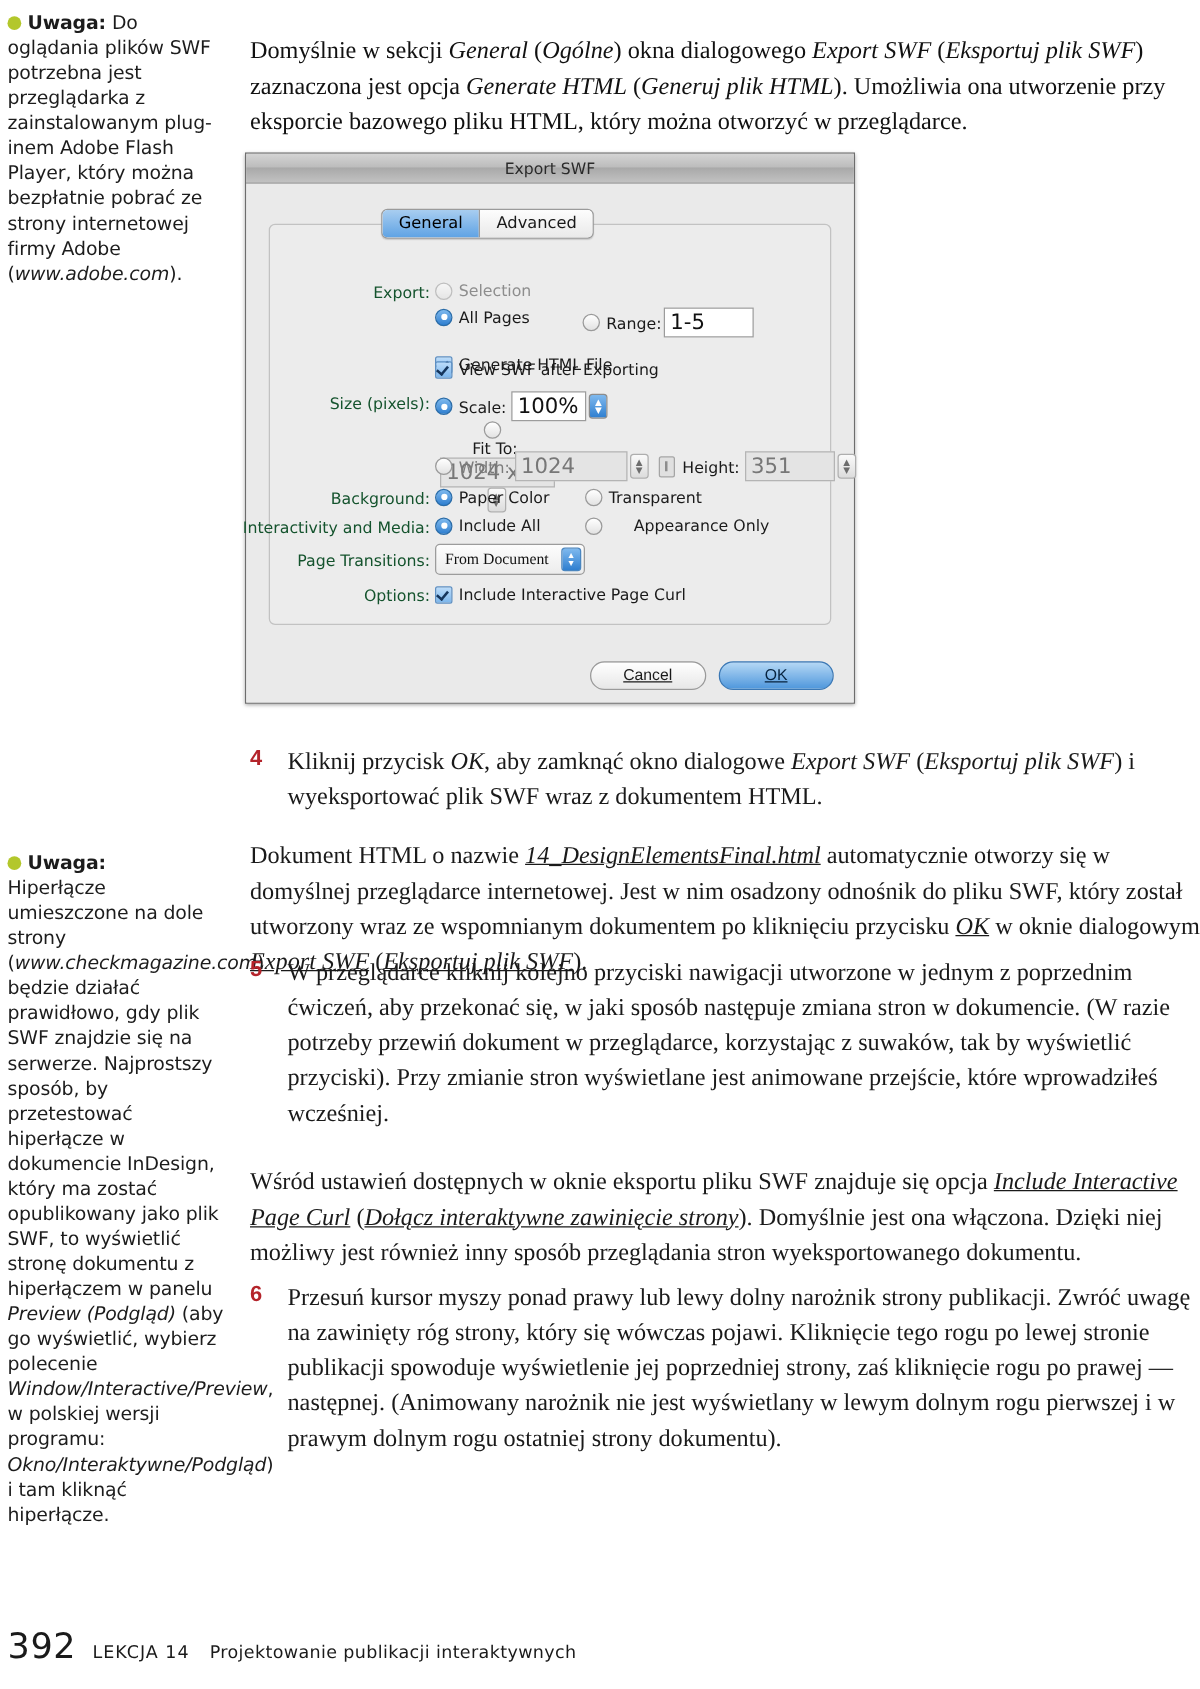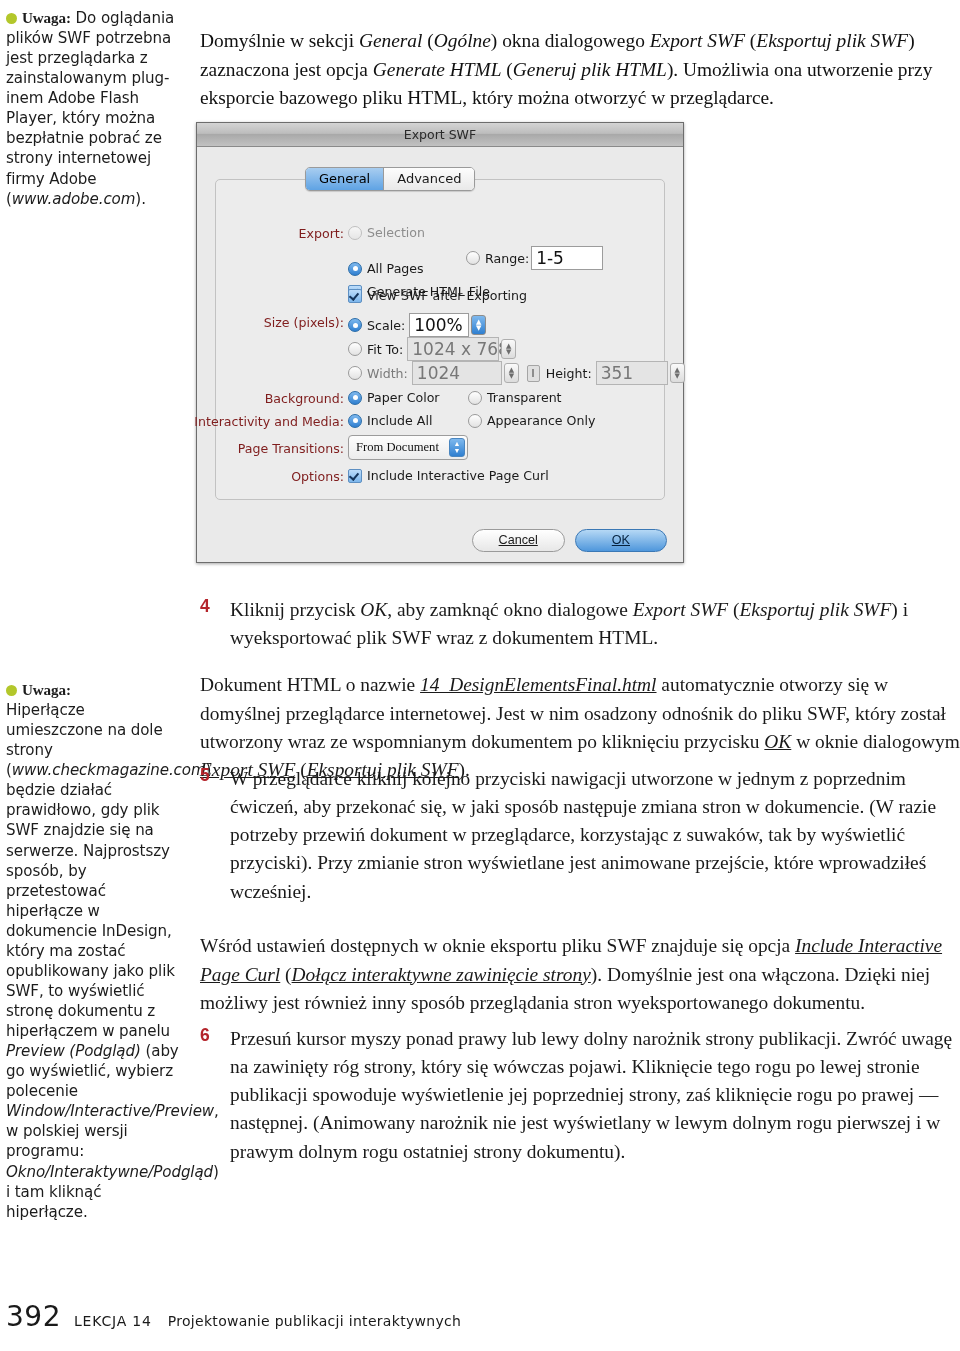--- a/index.html
+++ b/index.html
@@ -31,21 +31,20 @@
     display: inline-block;
     width: 11px;
     height: 11px;
     border-radius: 50%;
     background: #b3c72b;
     vertical-align: -1px;
     margin-right: 5px;
   }
   .sidenote .lbl {
     font-weight: bold;
-    font-family: Liberation Serif, serif;
   }
   .sidenote i { font-style: italic; }
 
   #sidenote-1 { top: 8px; }
   #sidenote-2 { top: 680px; }
 
   
   .main {
     position: absolute;
     left: 200px;
@@ -142,21 +141,21 @@
     display: flex;
     align-items: center;
     font-size: 12.6px;
     color: #1a1a1a;
     white-space: nowrap;
   }
   .rlabel {
     position: absolute;
     text-align: right;
     font-size: 12.6px;
-    color: #7f1d1d;
+    color: #14532d;
     white-space: nowrap;
   }
 
   .radio {
     display: inline-block;
     width: 12px; height: 12px;
     border-radius: 50%;
     border: 1px solid #9a9a9a;
     background: linear-gradient(to bottom,#ffffff,#e2e2e2);
     margin-right: 5px;
@@ -408,21 +407,21 @@
     </div>
 
     <div class="panel">
 
       <div class="rlabel" style="left:0; top:46px; width:128px;">Export:</div>
       <div class="row" style="left:132px; top:45px;">
         <span class="radio dim"></span>
         <span style="color:#8d8d8d">Selection</span>
       </div>
 
-      <div class="row" style="left:132px; top:81px;">
+      <div class="row" style="left:132px; top:66px;">
         <span class="radio on"></span>
         <span>All Pages</span>
       </div>
       <div class="row" style="left:250px; top:66px;">
         <span class="radio"></span>
         <span>Range:</span>
         <span class="txtfield" style="width:72px; margin-left:2px;">1-5</span>
       </div>
 
       <div class="row" style="left:132px; top:104px;align-items:center;">
@@ -436,21 +435,21 @@
       </div>
 
       <div class="rlabel" style="left:0; top:135px; width:128px;">Size (pixels):</div>
       <div class="row" style="left:132px; top:133px;">
         <span class="radio on"></span>
         <span>Scale:</span>
         <span class="txtfield" style="width:60px; margin-left:4px;">100%</span>
         <span class="stepper">▲<br>▼</span>
       </div>
 
-      <div class="row" style="left:132px; top:157px;">
+      <div class="row" style="left:132px; top:157px;flex-direction:column;">
         <span class="radio"></span>
         <span>Fit To:</span>
         <span class="txtfield dis" style="width:92px; margin-left:4px;">1024 x 768</span>
         <span class="stepper gray">▲<br>▼</span>
       </div>
 
       <div class="row" style="left:132px; top:181px;">
         <span class="radio"></span>
         <span style="color:#7b7b7b">Width:</span>
         <span class="txtfield dis" style="width:90px; margin-left:4px;">1024</span>
@@ -469,21 +468,21 @@
       <div class="row" style="left:252px; top:210px;">
         <span class="radio"></span>
         <span>Transparent</span>
       </div>
 
       <div class="rlabel" style="left:-34px; top:234px; width:162px;">Interactivity and Media:</div>
       <div class="row" style="left:132px; top:233px;">
         <span class="radio on"></span>
         <span>Include All</span>
       </div>
-      <div class="row" style="left:252px; top:233px;">
+      <div class="row" style="left:252px; top:233px;gap:20px;">
         <span class="radio"></span>
         <span>Appearance Only</span>
       </div>
 
       <div class="rlabel" style="left:0; top:261px; width:128px;">Page Transitions:</div>
       <div class="row" style="left:132px; top:255px;font-family:Liberation Serif, serif;">
         <span class="combo">
           <span>From Document</span>
           <span class="arrows">▲<br>▼</span>
         </span>

